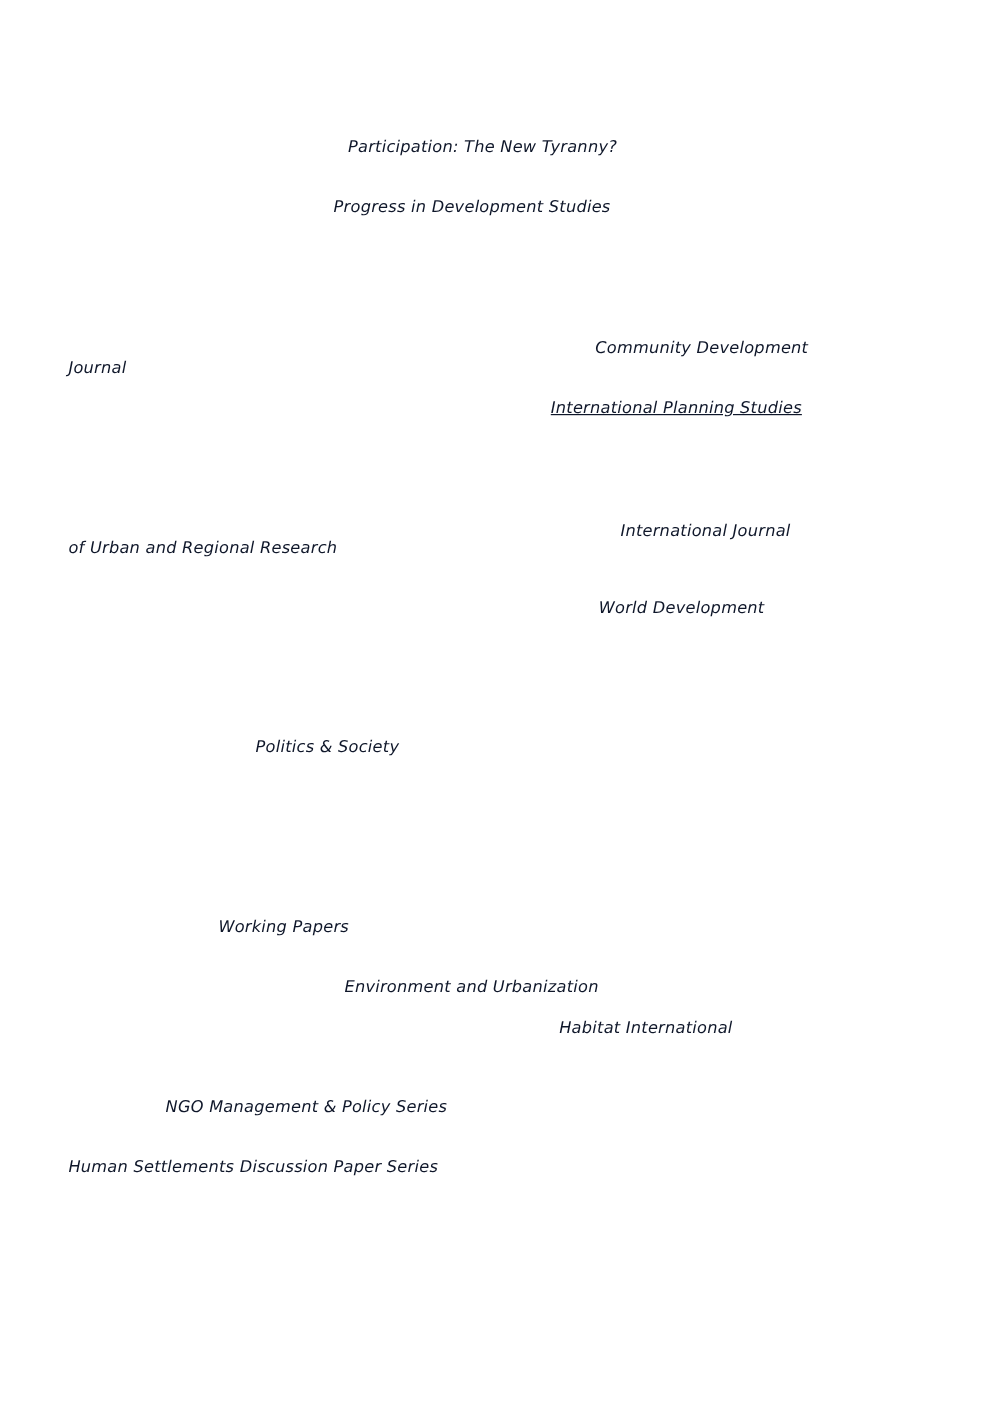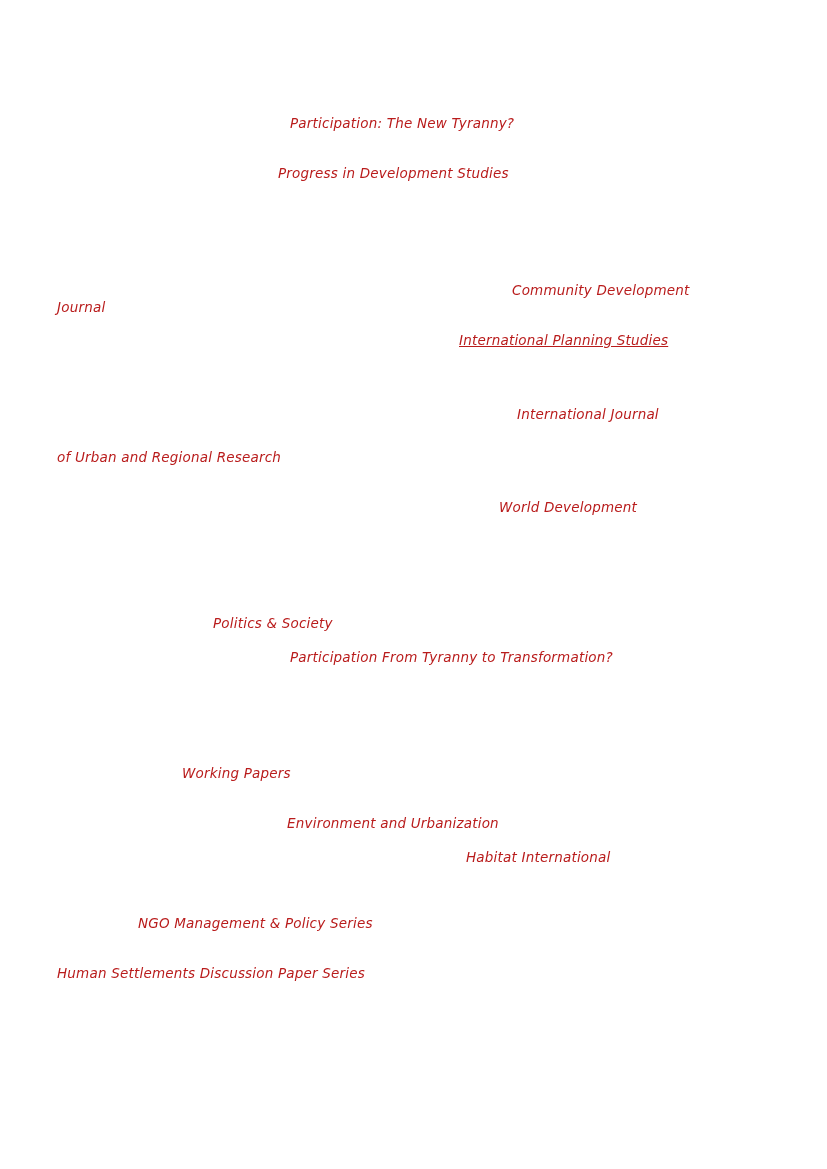--- a/index.html
+++ b/index.html
@@ -22,49 +22,48 @@
     position: absolute;
     left: 0;
     top: 0;
     width: 660px;
     height: 1169px;
   }
   .ref {
     position: absolute;
     font-style: italic;
     font-size: 13.5px;
-    color: #b91c1c;
+    color: #0f172a;
     white-space: nowrap;
     letter-spacing: 0.2px;
   }
   
   .sidebar {
     position: absolute;
     right: 0;
     top: 0;
     width: 167px;
     height: 1169px;
   }
 </style>
 </head>
 <body>
 
 <div class="page">
 
   <div class="refs">
       <div class="ref" style="left: 290px; top: 115px;">Participation: The New Tyranny?</div>
       <div class="ref" style="left: 278px; top: 165px;">Progress in Development Studies</div>
-      <div class="ref" style="left: 512px; top: 282px;">Community Development</div>
+      <div class="ref" style="left: 496px; top: 282px;">Community Development</div>
       <div class="ref" style="left: 57px; top: 299px;">Journal</div>
       <div class="ref" style="left: 459px; top: 332px; text-decoration: underline;">International Planning Studies</div>
-      <div class="ref" style="left: 517px; top: 406px; text-align: center;">International Journal</div>
+      <div class="ref" style="left: 517px; top: 435px; text-align: center;">International Journal</div>
       <div class="ref" style="left: 57px; top: 449px;">of Urban and Regional Research</div>
       <div class="ref" style="left: 499px; top: 499px;">World Development</div>
       <div class="ref" style="left: 213px; top: 615px;">Politics &amp; Society</div>
-      <div class="ref" style="left: 290px; top: 649px;">Participation From Tyranny to Transformation?</div>
       <div class="ref" style="left: 182px; top: 765px;">Working Papers</div>
       <div class="ref" style="left: 287px; top: 815px;">Environment and Urbanization</div>
       <div class="ref" style="left: 466px; top: 849px;">Habitat International</div>
       <div class="ref" style="left: 138px; top: 915px;">NGO Management &amp; Policy Series</div>
       <div class="ref" style="left: 57px; top: 965px;">Human Settlements Discussion Paper Series</div>
     </div>
 
   <div class="sidebar">
     
     

